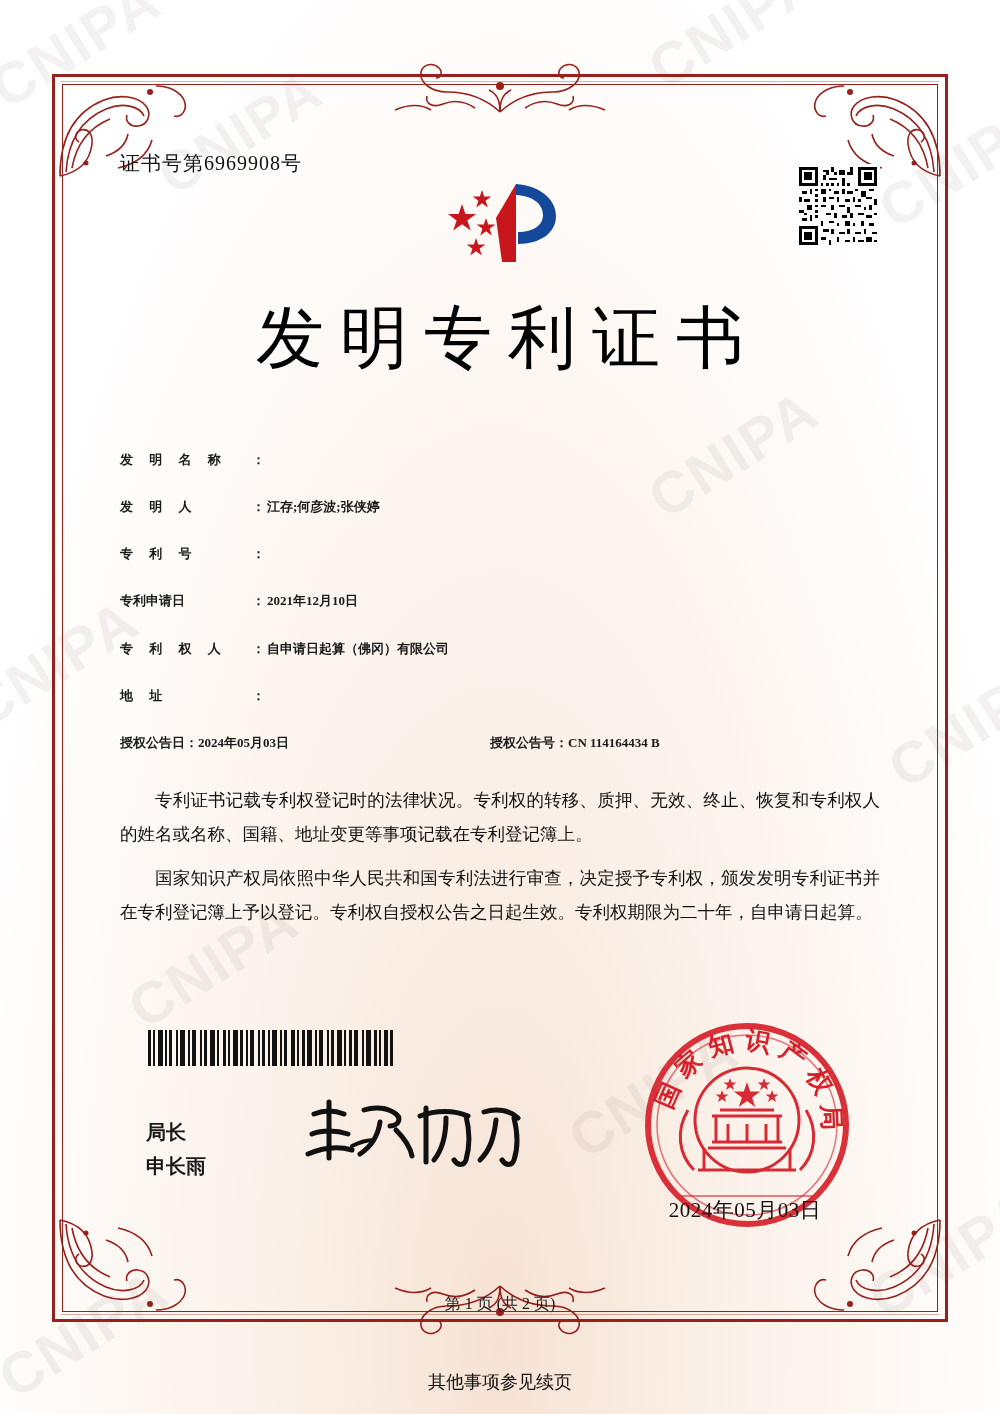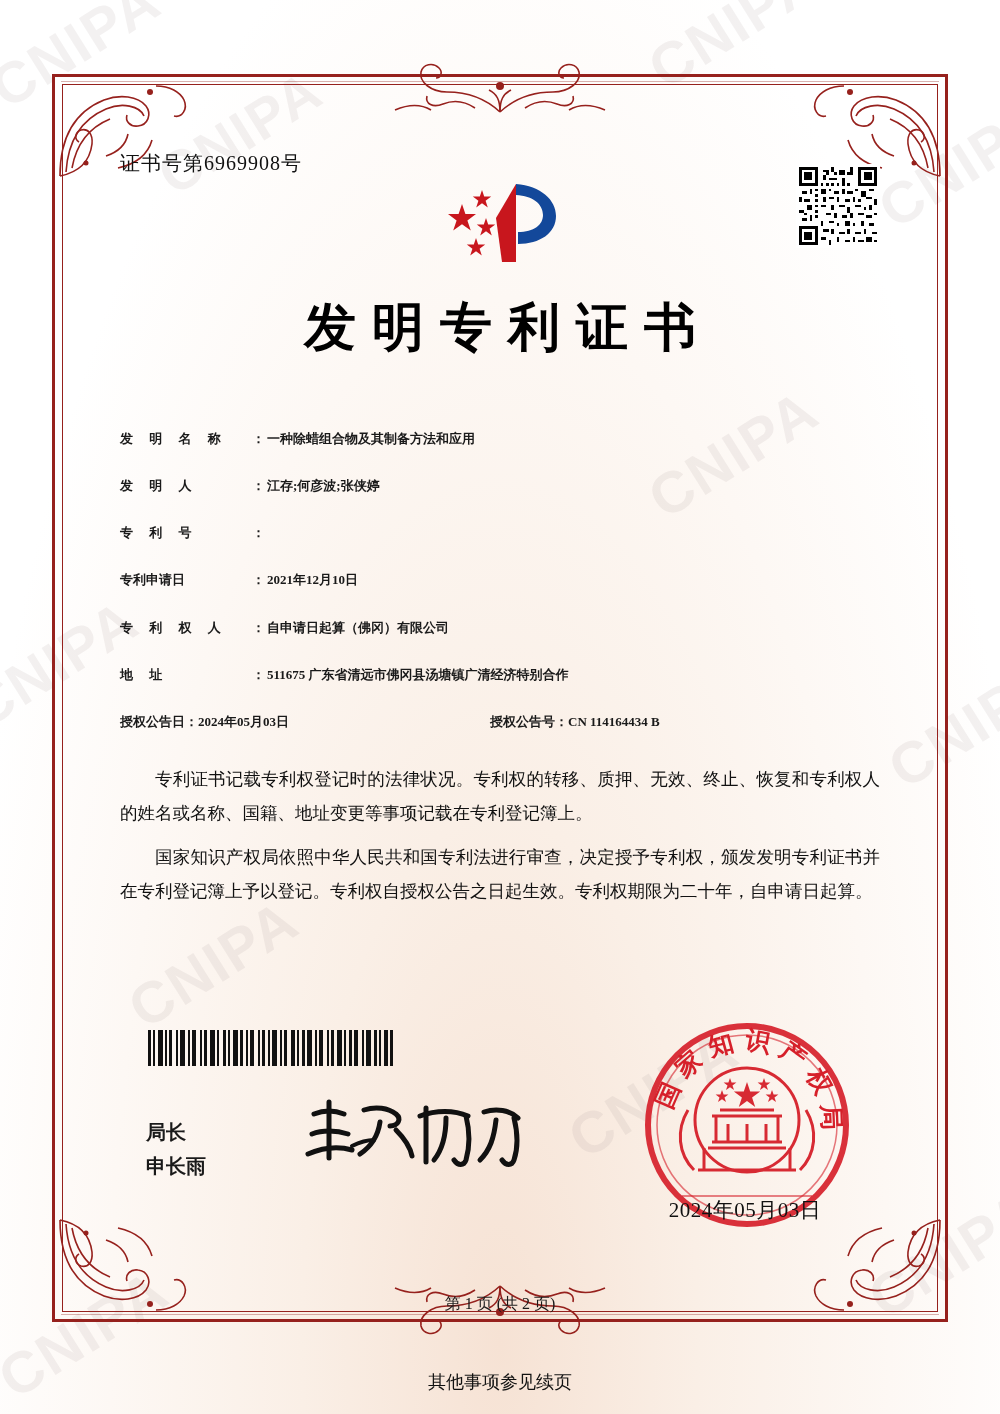--- a/index.html
+++ b/index.html
@@ -137,22 +137,22 @@
     width: 84px;
     height: 84px;
     background: #fff;
     padding: 3px;
     box-sizing: border-box;
   }
   .qr svg { width: 100%; height: 100%; display: block; }
 
   .title {
     text-align: center;
-    font-size: 52px;
-    font-weight: 700;
+    font-size: 68px;
+    font-weight: 400;
     letter-spacing: 16px;
     margin: 116px 0 0 0;
     text-indent: 16px;
     color: #000;
     font-family: "Liberation Serif", "DejaVu Serif", serif;
   }
 
   .fields {
     margin-top: 66px;
     font-size: 13px;
@@ -499,21 +499,20 @@
       </svg>
     </div>
 
     <h1 class="title">发明专利证书</h1>
 
     <div class="fields">
 
       <div class="field-row">
         <span class="f-label">发 明 名 称</span>
         <span class="f-colon">：</span>
-        <span class="f-value">一种除蜡组合物及其制备方法和应用</span>
       </div>
 
       <div class="field-row">
         <span class="f-label">发 明 人</span>
         <span class="f-colon">：</span>
         <span class="f-value">江存;何彦波;张侠婷</span>
       </div>
 
       <div class="field-row">
         <span class="f-label">专 利 号</span>
@@ -529,21 +528,20 @@
       <div class="field-row">
         <span class="f-label">专 利 权 人</span>
         <span class="f-colon">：</span>
         <span class="f-value">自申请日起算（佛冈）有限公司</span>
       </div>
 
       <div class="field-row">
         <span class="f-label">地 址</span>
         <span class="f-colon">：</span>
         <span class="f-value">
-          <span>511675 广东省清远市佛冈县汤塘镇广清经济特别合作</span>
         </span>
       </div>
 
       <div class="grant-row">
         <span class="grant-left">
           <span>授权公告日</span><span>：</span><span>2024年05月03日</span>
         </span>
         <span class="grant-right">
           <span>授权公告号</span><span>：</span><span>CN 114164434 B</span>
         </span>

